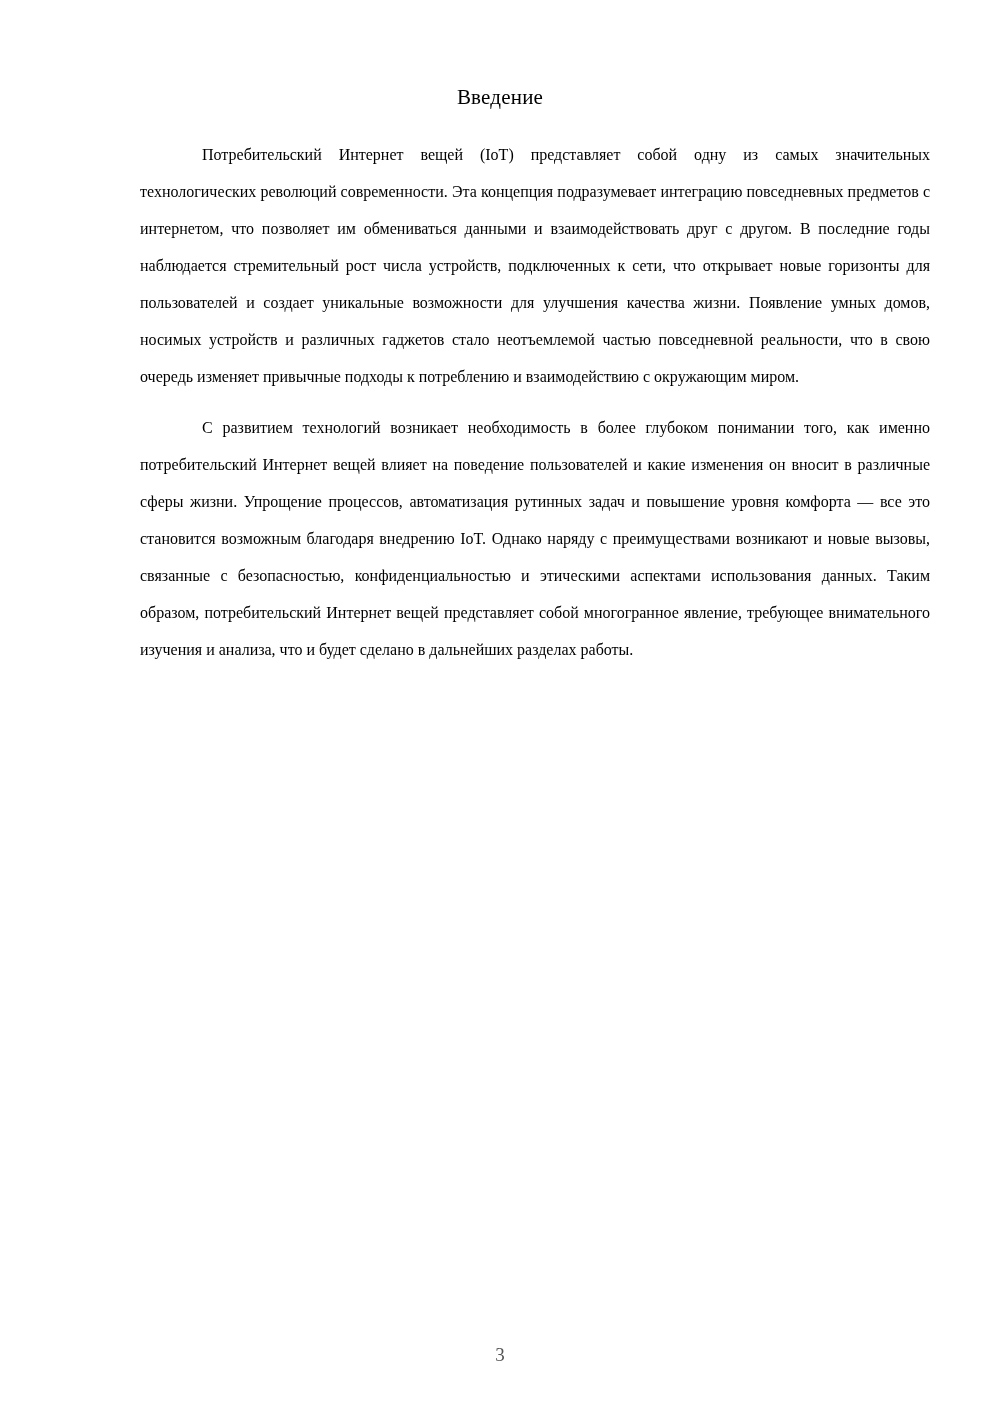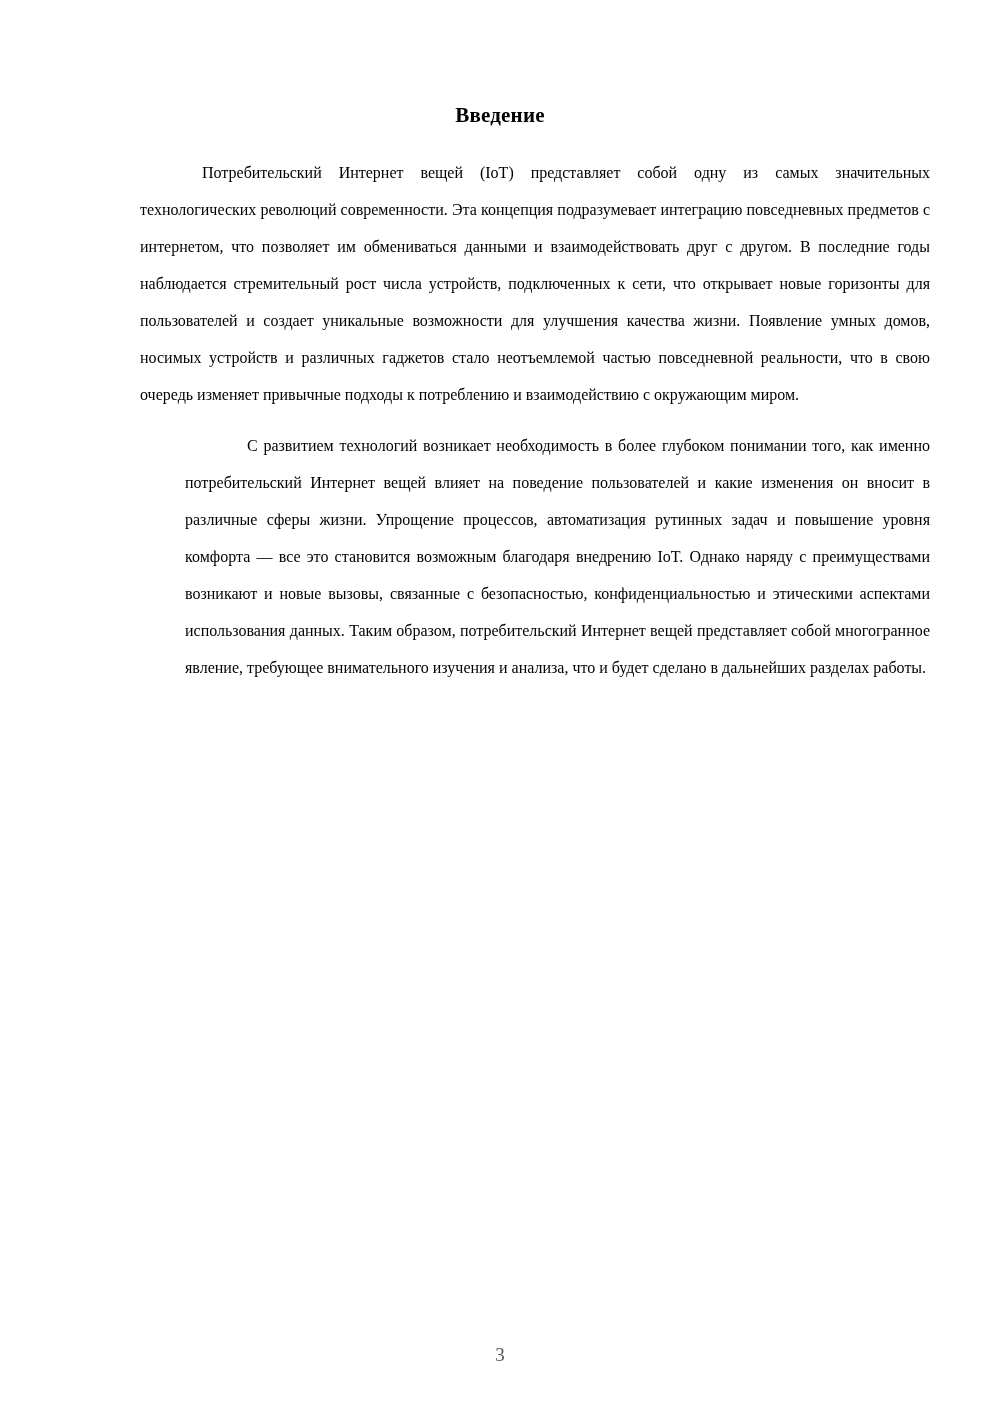--- a/index.html
+++ b/index.html
@@ -18,40 +18,39 @@
     position: absolute;
     left: 0;
     top: 0;
     width: 1000px;
     height: 1414px;
     box-sizing: border-box;
     padding: 85px 70px 40px 140px;
   }
   .doc-title {
     text-align: center;
-    font-weight: bold;
+    font-weight: normal;
     font-size: 21px;
     line-height: 1.2;
-    margin: 18px 0 26px 0;
+    margin: 0 0 26px 0;
     letter-spacing: 0.2px;
     padding-right: 70px;
   }
   .body-text {
     font-size: 16px;
     line-height: 37px;
     text-align: justify;
     text-justify: inter-word;
     text-indent: 62px;
     margin: 0 0 14px 0;
     padding-right: 0;
     hyphens: none;
   }
   .body-text:last-of-type {
     margin-bottom: 0;
-    margin-left: 45px;
   }
   .page-number {
     position: absolute;
     left: 0;
     right: 0;
     bottom: 48px;
     text-align: center;
     font-size: 19px;
     color: #555555;
   }

